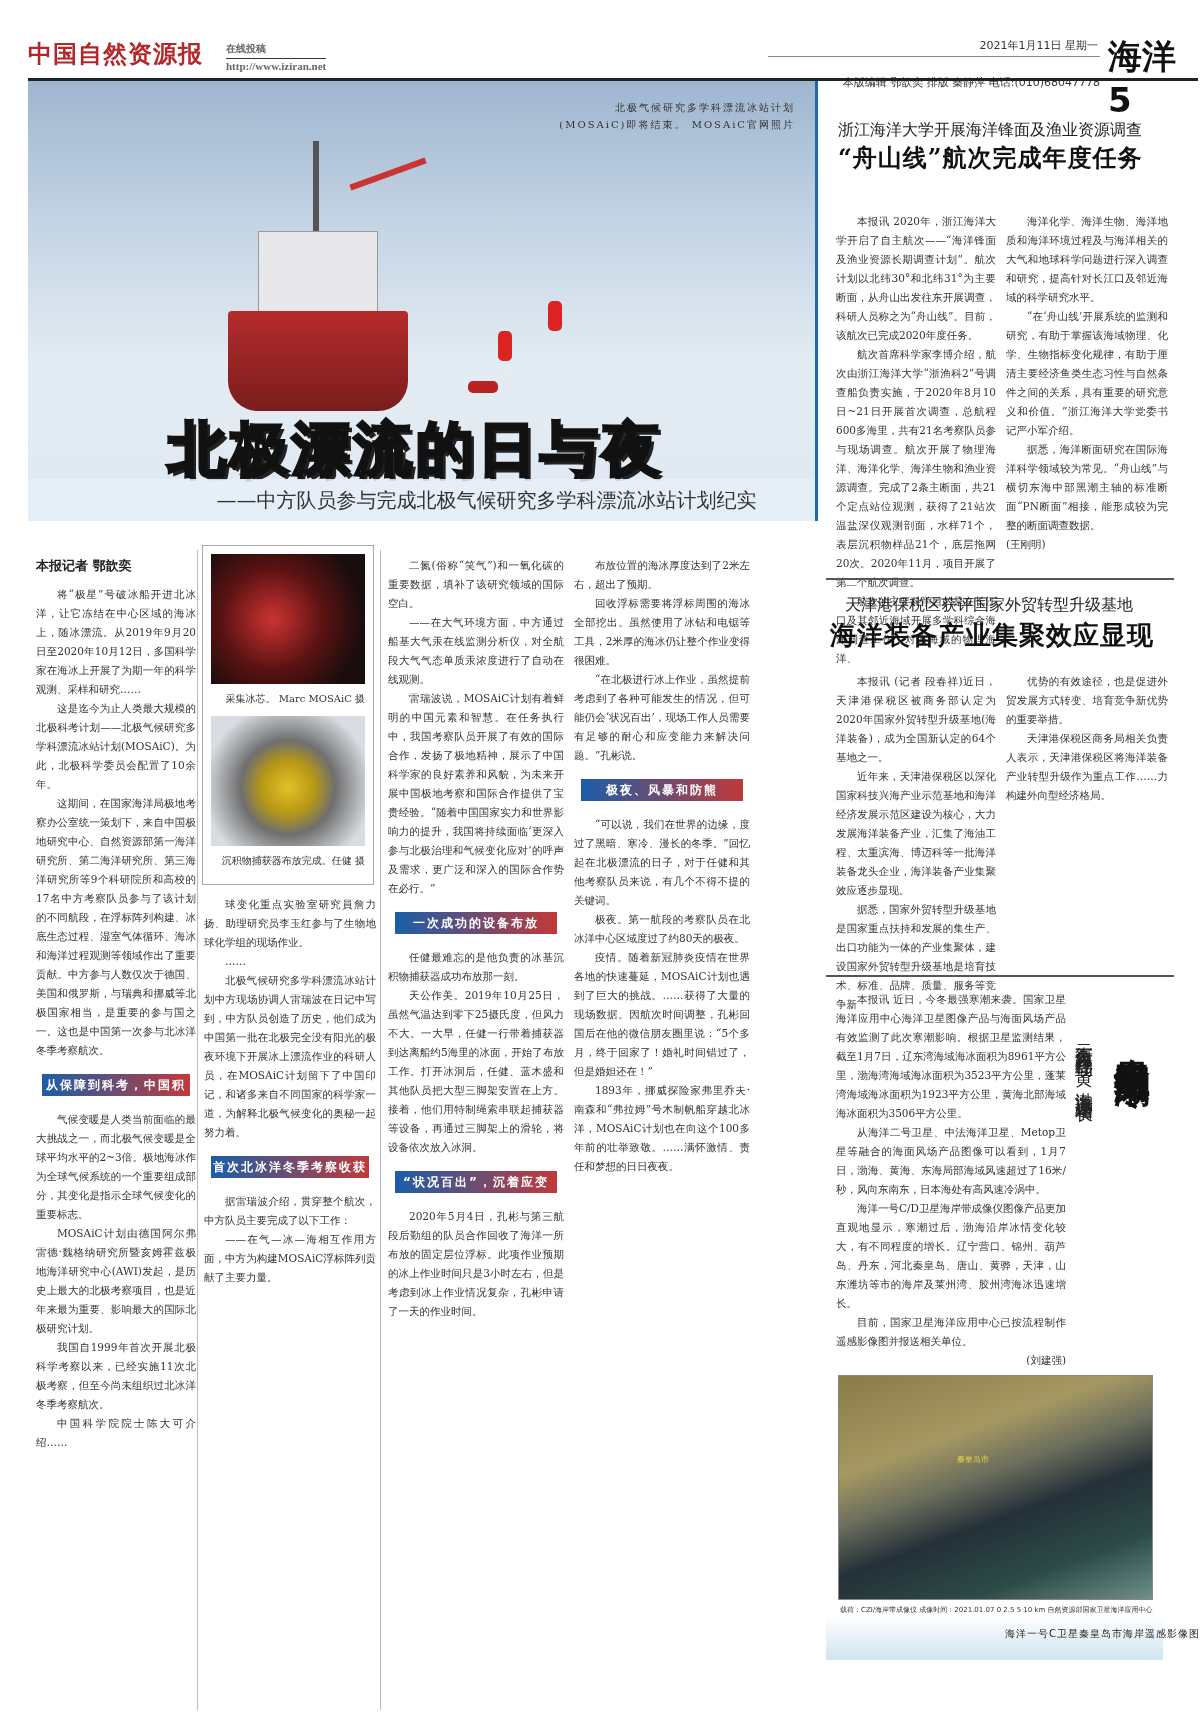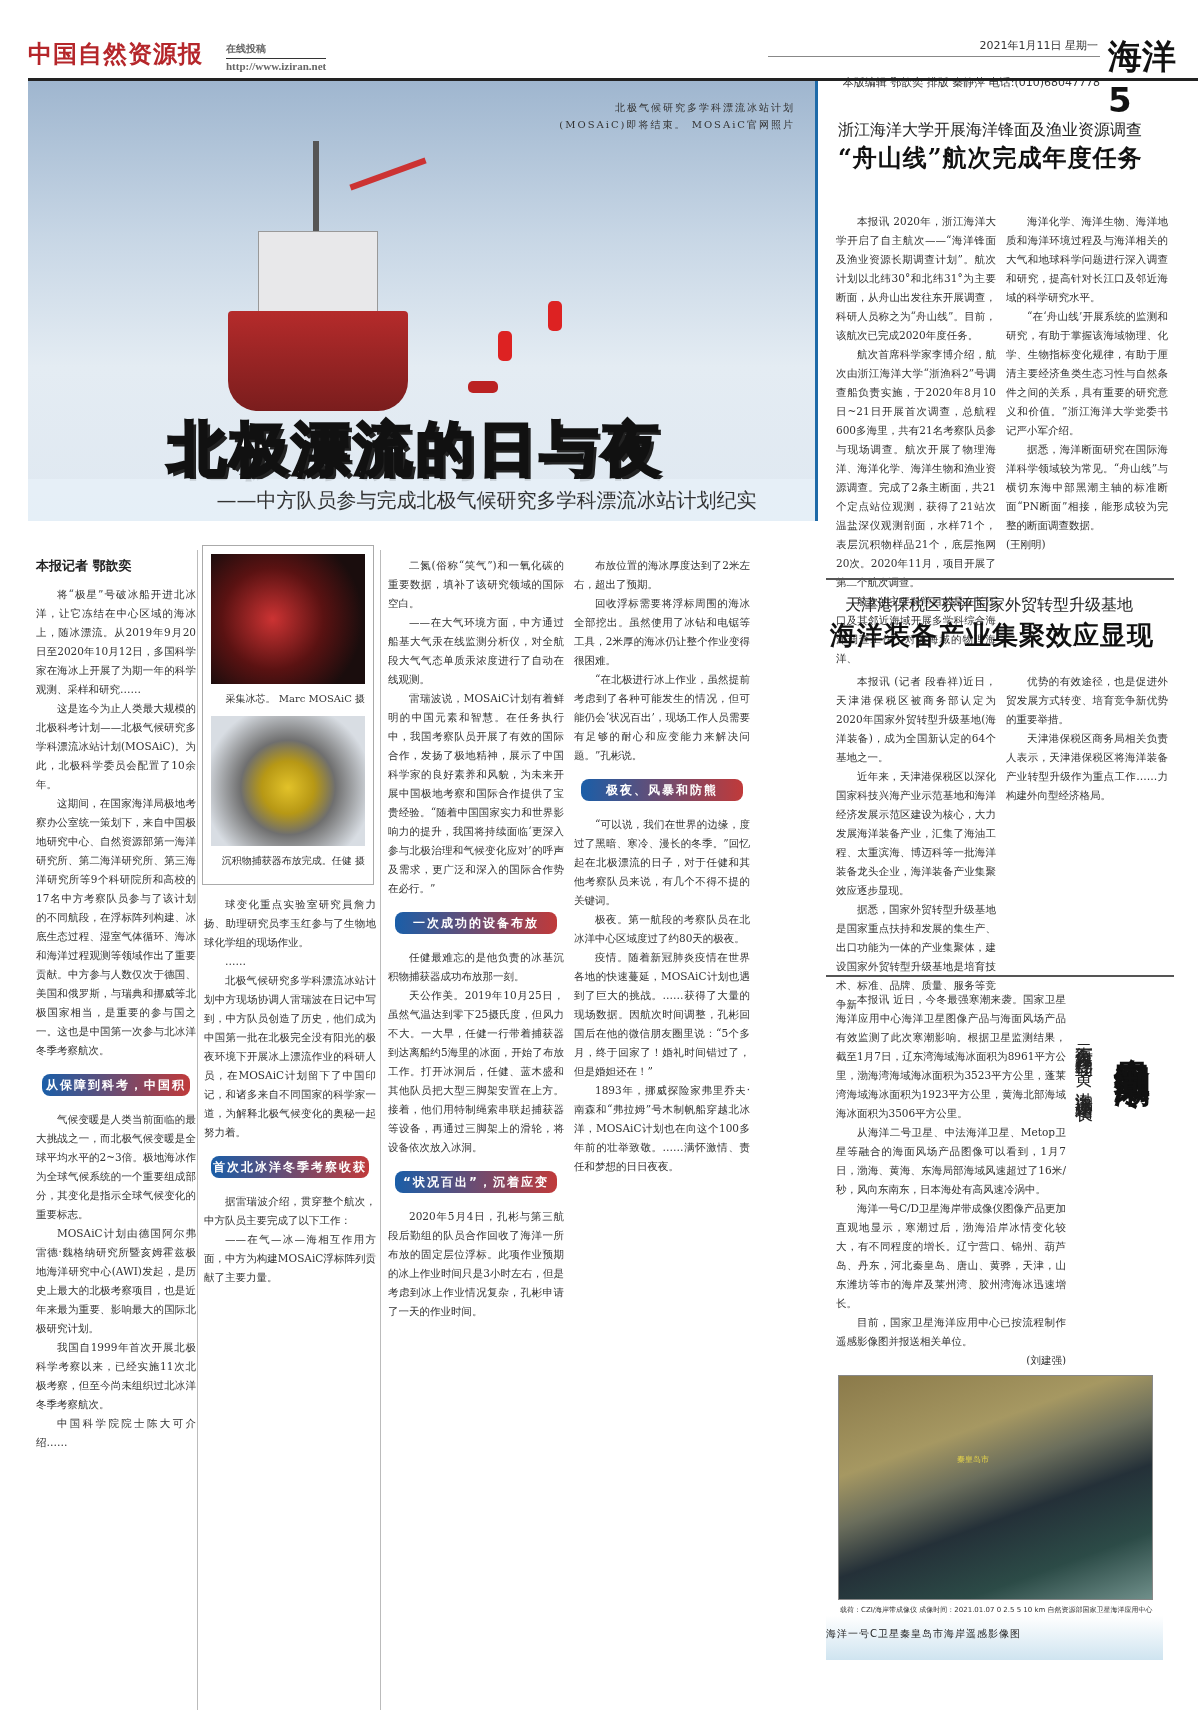--- a/index.html
+++ b/index.html
@@ -20,37 +20,37 @@
   .mast { position: absolute; left: 115px; top: 0; width: 6px; height: 95px; background: #555; }
   .crane { position: absolute; left: 150px; top: 30px; width: 80px; height: 6px; background: #c33; transform: rotate(-20deg); }
   .walker { position: absolute; width: 14px; height: 30px; background: #d22; border-radius: 5px; }
   .hero-caption { position: absolute; right: 20px; top: 18px; font-size: 10px; color: #333; text-align: right; line-height: 17px; letter-spacing: 2px; }
   .hero-title { position: absolute; left: 140px; top: 330px; font-size: 58px; font-weight: bold; color: #fff; font-family: "DejaVu Sans", sans-serif; -webkit-text-stroke: 3px #111; text-shadow: 4px 4px 0 #222; letter-spacing: 4px; }
   .hero-sub { position: absolute; left: 0; top: 398px; width: 787px; height: 42px; background: rgba(230,240,248,0.85); font-size: 20px; text-align: center; line-height: 42px; font-family: "DejaVu Sans", sans-serif; color: #333; padding-left: 130px; }
 
   .col { position: absolute; font-size: 10.5px; line-height: 19px; text-align: justify; color: #333; }
   .col p { text-indent: 2em; margin-bottom: 0; }
   .byline { font-size: 13px; font-weight: bold; margin-bottom: 10px; color: #222; }
-  .sub-head { display: block; margin: 14px auto 14px; width: 92%; height: 22px; line-height: 22px; color: #fff; font-weight: bold; font-size: 12px; text-align: center; font-family: "DejaVu Sans", sans-serif; background: linear-gradient(90deg,#1a5ea8,#c03a3a); letter-spacing: 2px; border-radius: 8px; }
+  .sub-head { display: block; margin: 14px auto 14px; width: 92%; height: 22px; line-height: 22px; color: #fff; font-weight: bold; font-size: 12px; text-align: center; font-family: "DejaVu Sans", sans-serif; background: linear-gradient(90deg,#1a5ea8,#c03a3a); letter-spacing: 2px; }
   .photo-box { position: absolute; left: 202px; top: 545px; width: 172px; height: 340px; border: 1px solid #aaa; padding: 8px; }
   .photo1 { width: 154px; height: 130px; background: radial-gradient(circle at 40% 50%,#c33 0%,#5a1212 45%,#1a0d0d 80%); }
   .photo2 { width: 154px; height: 130px; background: radial-gradient(circle at 50% 55%,#e2c229 0%,#b79815 25%,#6f6f6f 45%,#d8dde3 80%); margin-top: 10px; }
   .photo-cap { font-size: 10px; text-align: right; margin-top: 8px; color: #333; }
 
   .art-head1 { position: absolute; left: 838px; top: 120px; font-size: 16px; color: #222; }
   .art-title1 { position: absolute; left: 838px; top: 142px; font-size: 24px; font-weight: bold; color: #111; letter-spacing: 1px; }
   .divider { position: absolute; left: 826px; height: 2px; width: 348px; background: #555; }
   .art-head2 { position: absolute; left: 845px; top: 595px; font-size: 16px; color: #222; }
   .art-title2 { position: absolute; left: 830px; top: 618px; font-size: 26px; font-weight: bold; color: #111; letter-spacing: 1px; }
   .vert-title { position: absolute; left: 1108px; top: 1030px; writing-mode: vertical-rl; font-size: 36px; font-weight: bold; color: #111; letter-spacing: 2px; }
   .vert-sub { position: absolute; left: 1072px; top: 1030px; writing-mode: vertical-rl; font-size: 18px; color: #222; font-family: "DejaVu Sans", sans-serif; letter-spacing: 2px; }
   .sat-box { position: absolute; left: 826px; top: 1365px; width: 337px; height: 295px; background: linear-gradient(180deg,#fff 0%,#fff 85%,#cfe4f0 100%); }
   .sat-img { position: absolute; left: 12px; top: 10px; width: 315px; height: 225px; border: 1px solid #888; background: linear-gradient(160deg,#8b7a4a 0%,#a69862 30%,#6b6e5c 45%,#243038 60%,#2c4b47 80%,#6f8f8a 100%); }
   .sat-meta { position: absolute; left: 14px; top: 240px; font-size: 7px; color: #333; font-family: "DejaVu Sans", sans-serif; width: 310px; white-space: nowrap; }
-  .sat-cap { position: absolute; left: 0; top: 262px; width: 374px; text-align: left; font-size: 10px; font-family: "DejaVu Sans", sans-serif; color: #222; letter-spacing: 1px; }
+  .sat-cap { position: absolute; left: 0; top: 262px; width: 374px; text-align: right; font-size: 10px; font-family: "DejaVu Sans", sans-serif; color: #222; letter-spacing: 1px; }
   .vline { position: absolute; width: 1px; background: #bbb; }
 </style>
 </head>
 <body>
 
 <div class="masthead">
   <div class="brand">中国自然资源报</div>
   <div class="submit">
     <span>在线投稿</span>
     <span class="url">http://www.iziran.net</span>

